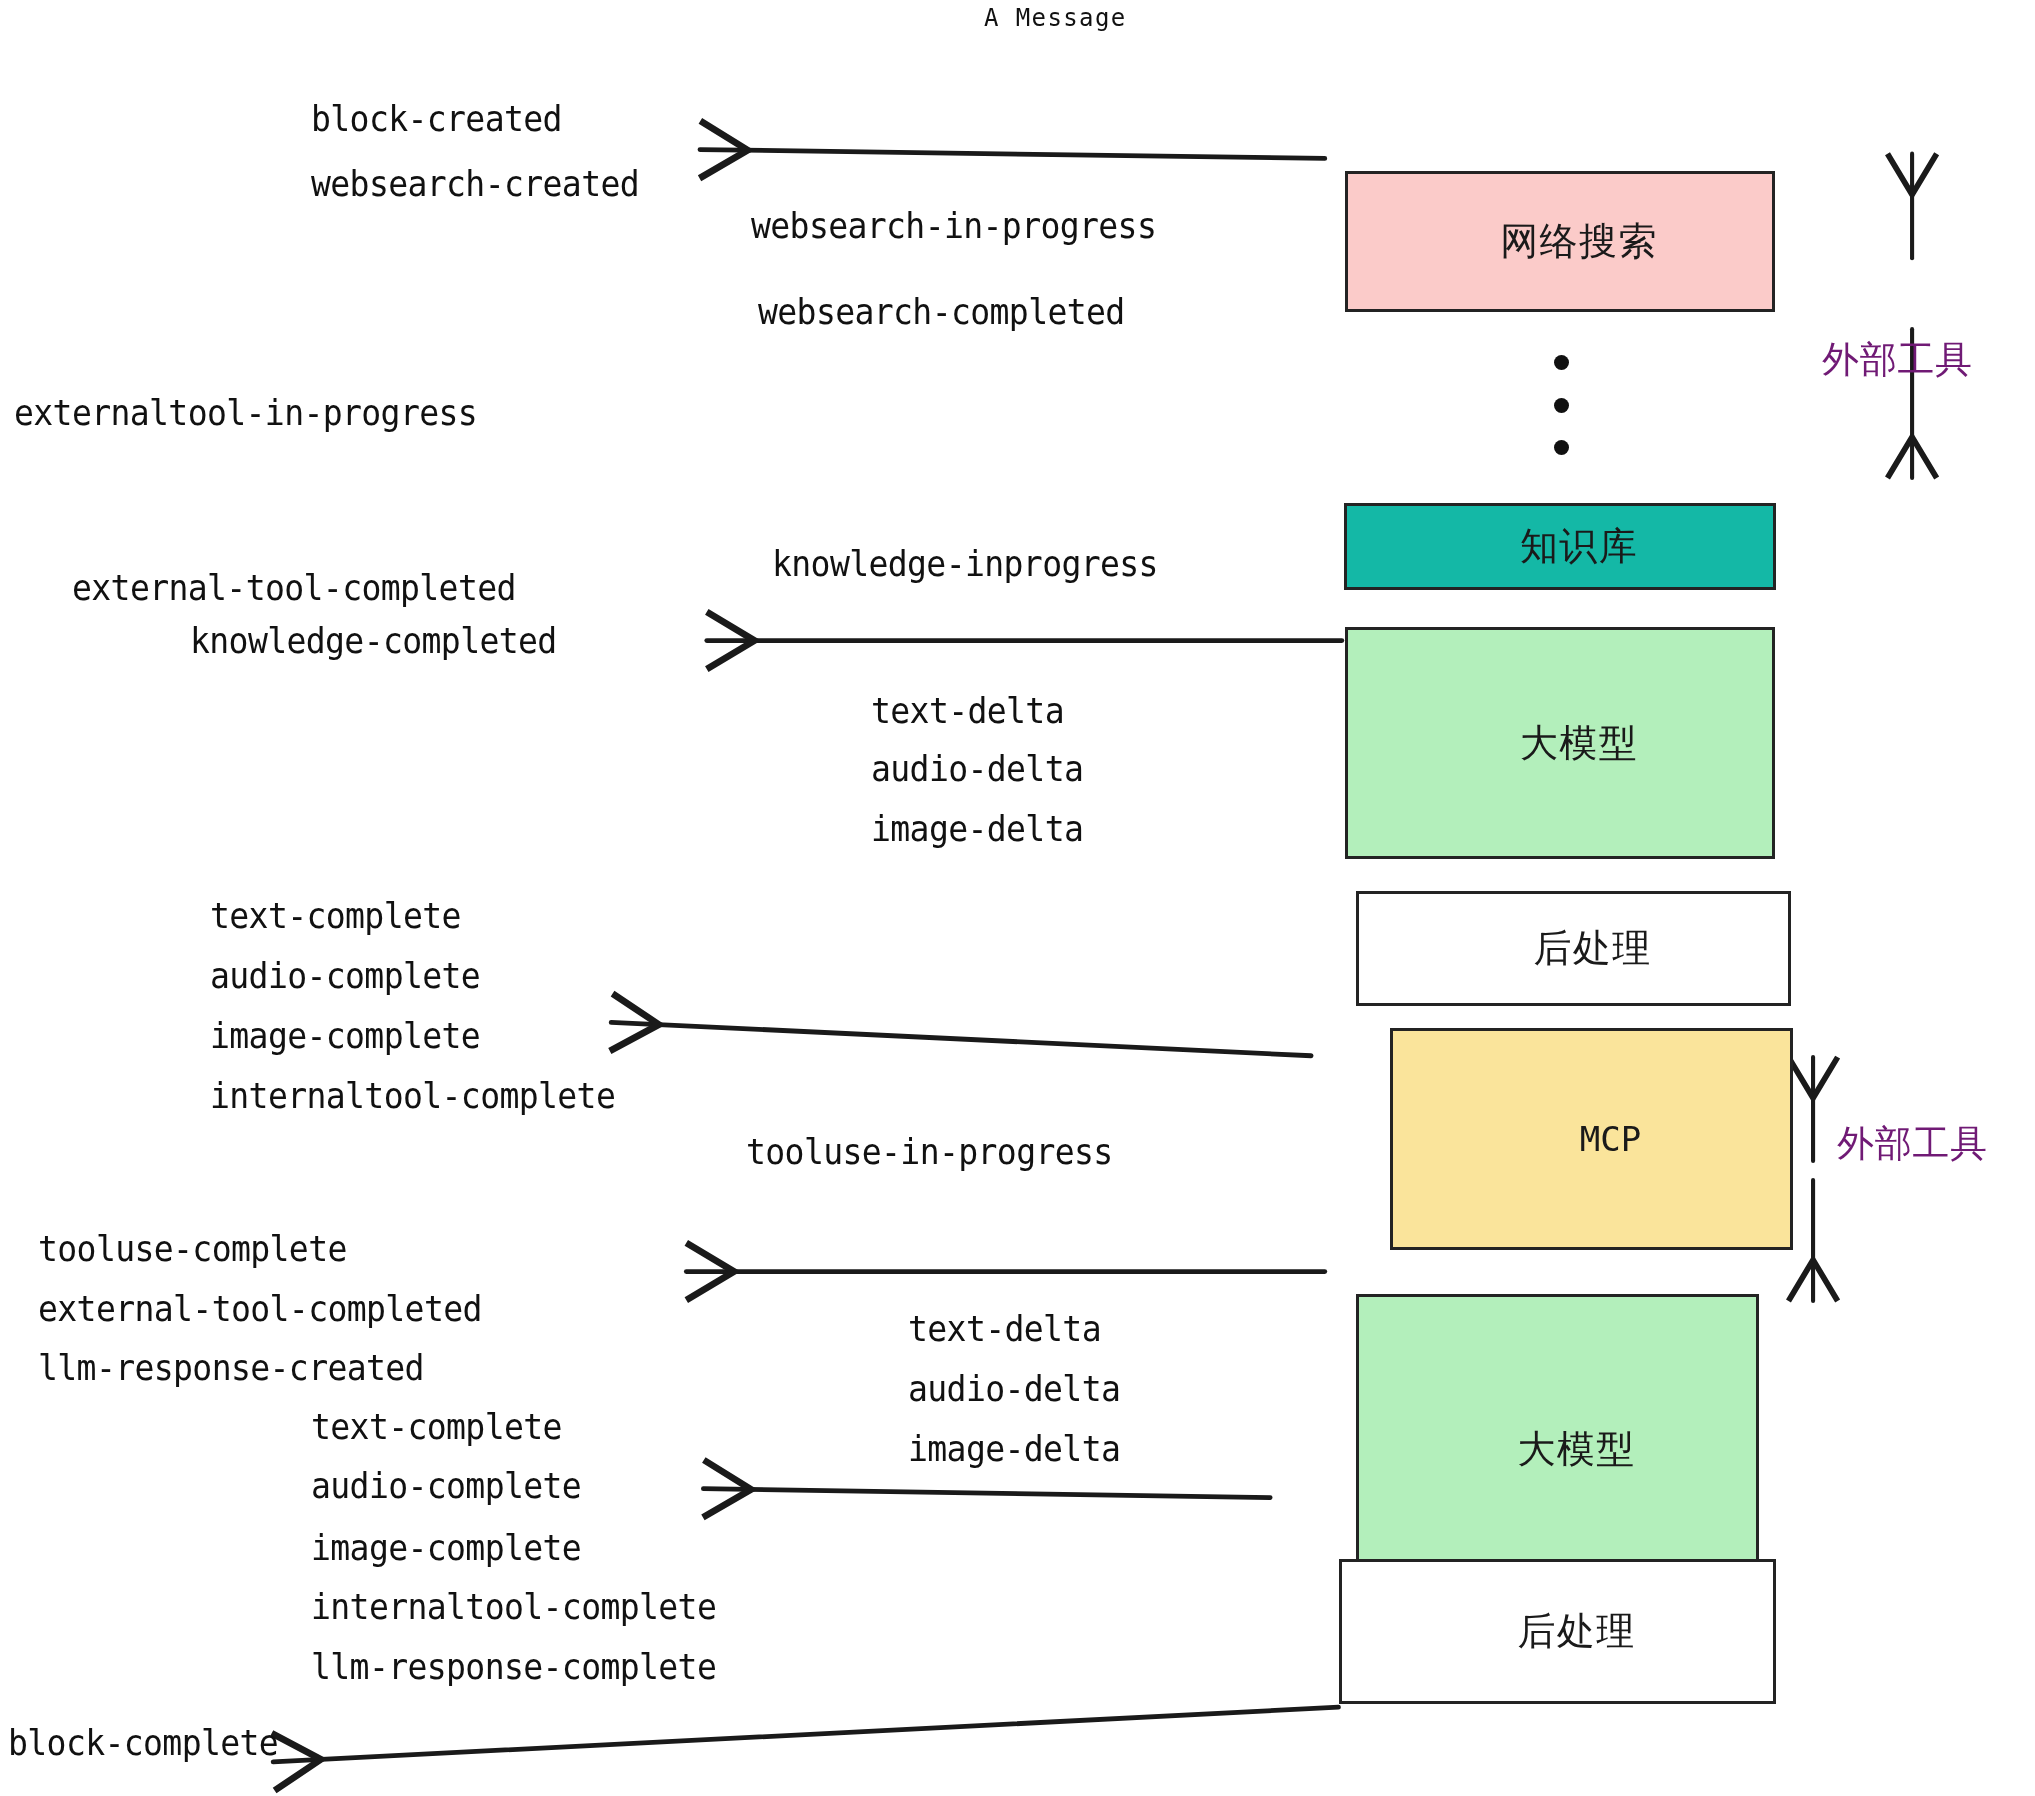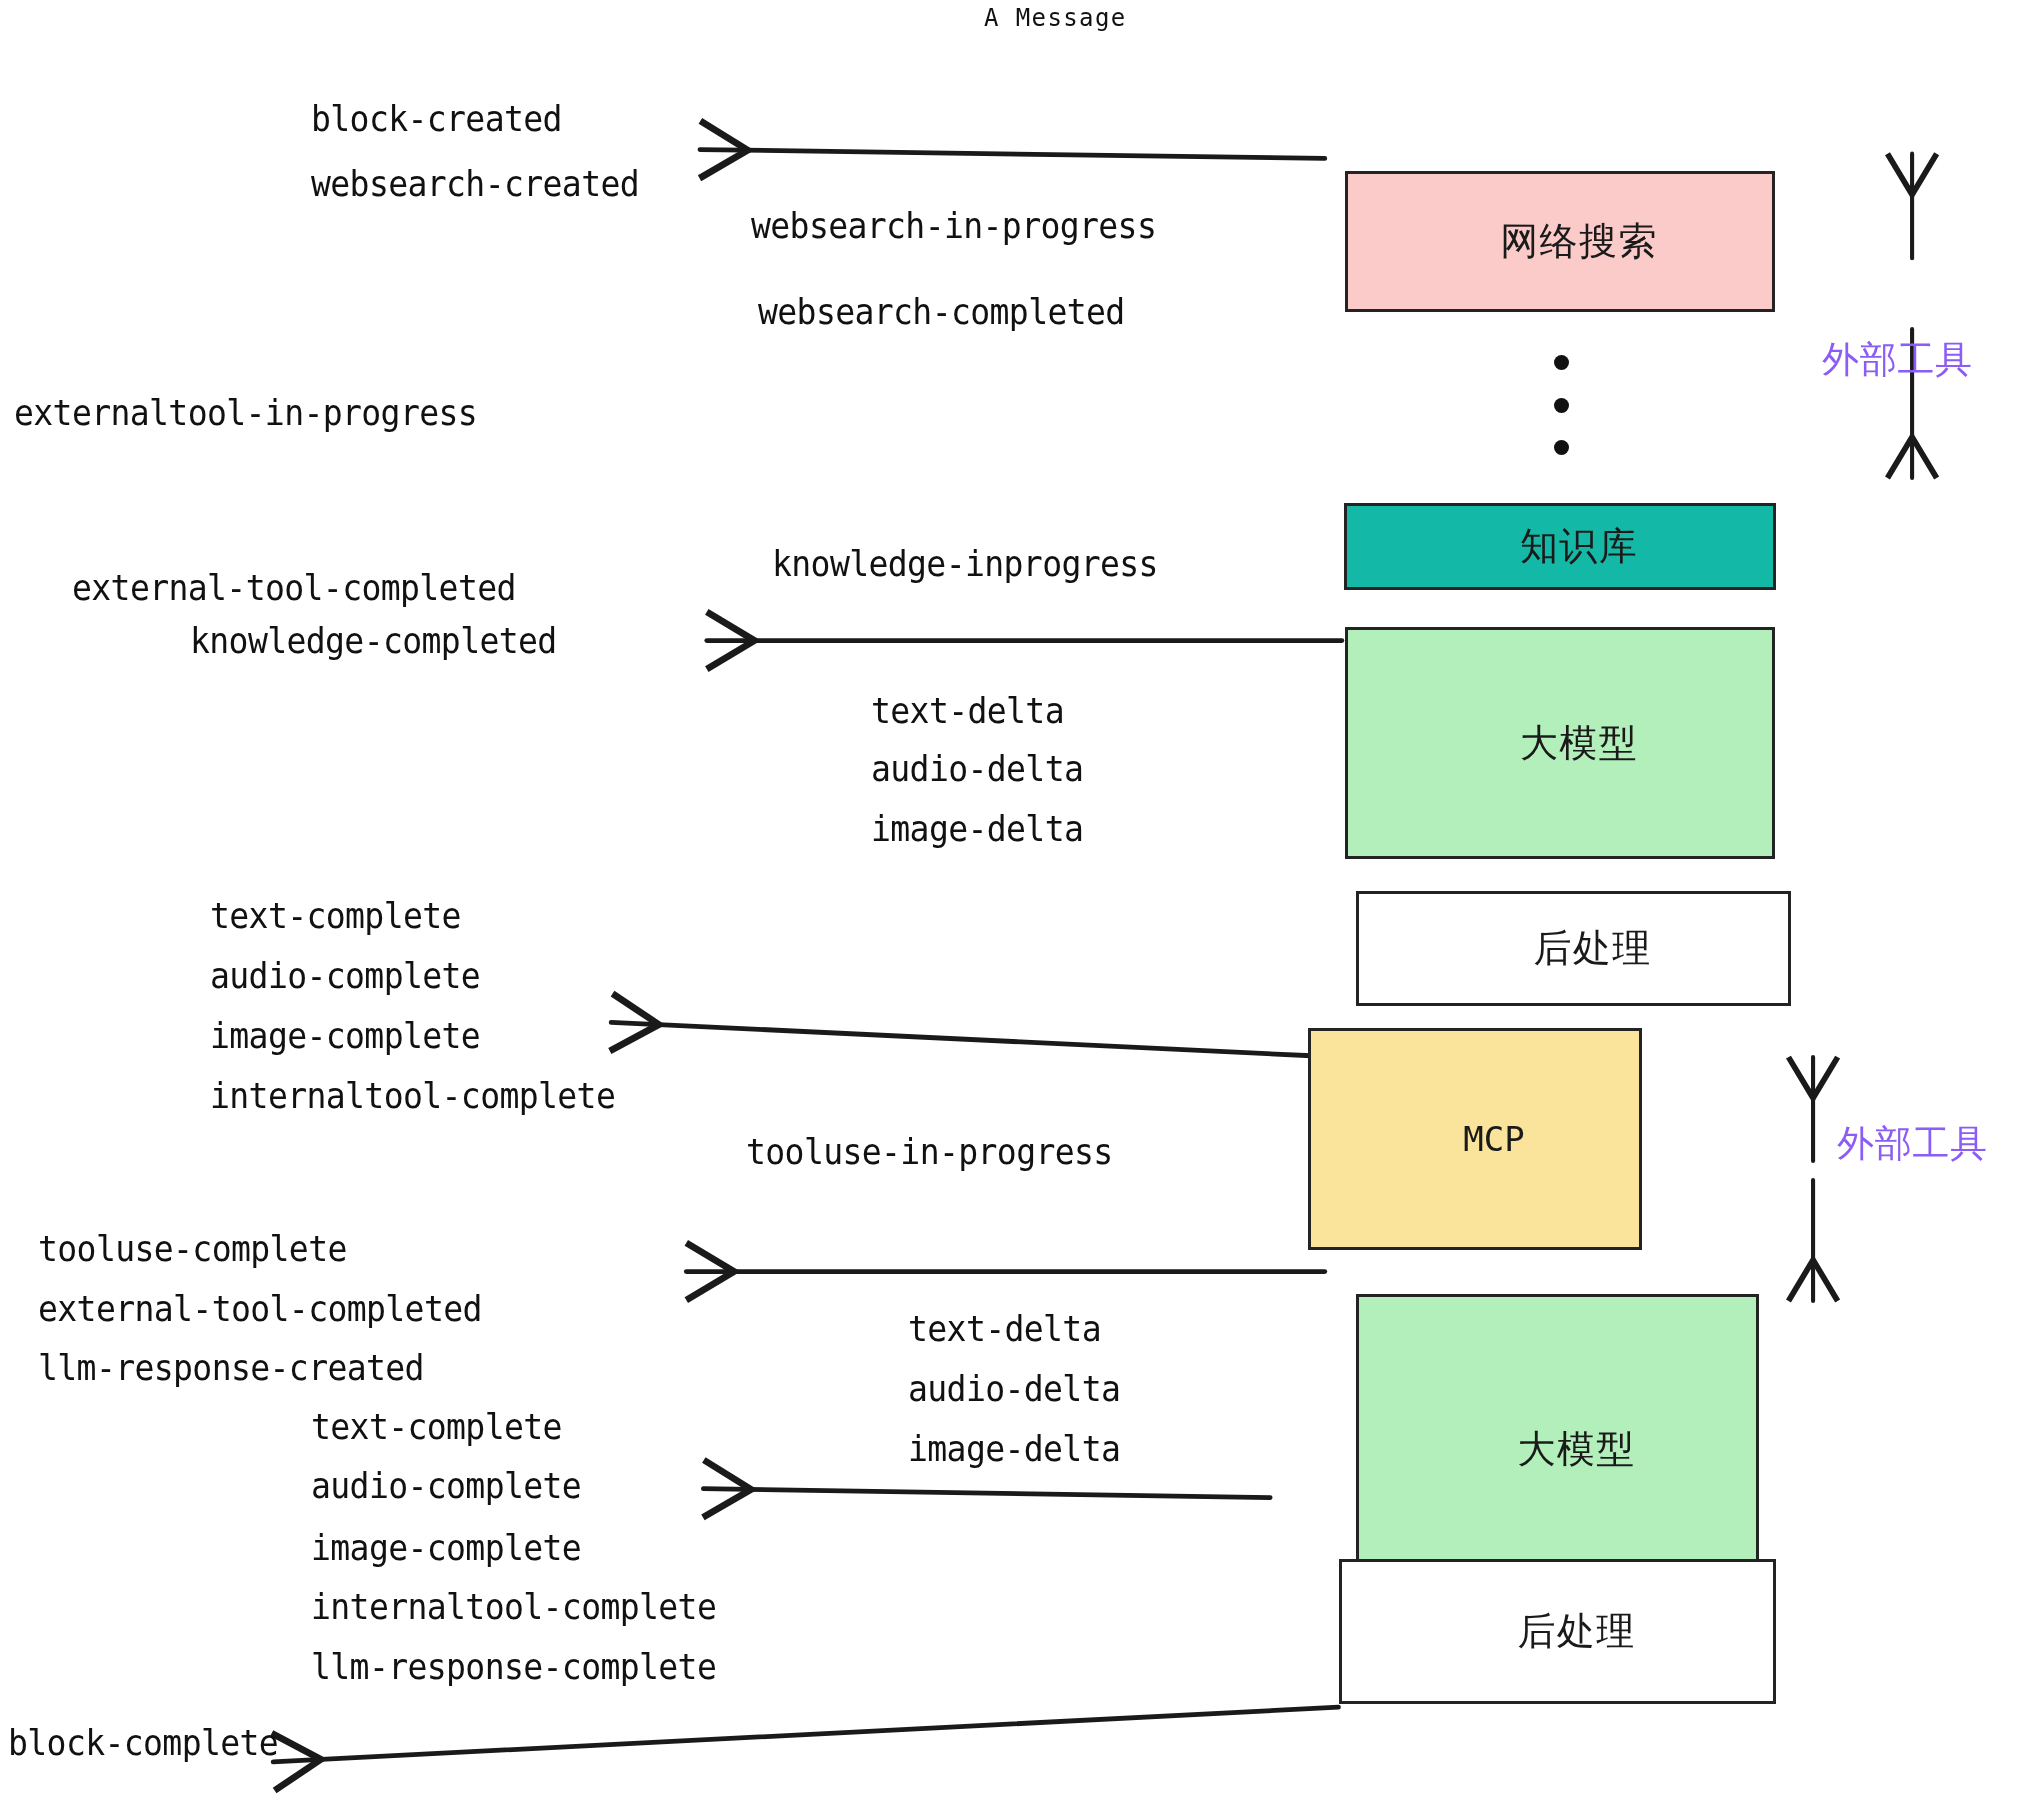--- a/index.html
+++ b/index.html
@@ -40,21 +40,21 @@
     color:#1a1a1a;
     font-size:38px;
     letter-spacing:1.4px;
     padding-left:38px;
   }
   .box.mcp{font-family:"DejaVu Sans Mono","Liberation Mono",monospace;font-size:34px;letter-spacing:0;}
   .side-label{
     position:absolute;
     white-space:nowrap;
     font-family:Liberation Mono, monospace;
-    color:#8b5cf6;
+    color:#701a75;
     font-size:37px;
     letter-spacing:0.7px;
   }
   .dots{position:absolute;}
   .dot{
     position:absolute;
     width:15px;height:15px;border-radius:50%;
     background:#111;
   }
   svg.lines{position:absolute;left:0;top:0;width:2035px;height:1796px;pointer-events:none;}
@@ -89,21 +89,21 @@
         <line x1="2655" y1="1700" x2="2655" y2="1548"></line>
         <line x1="2655" y1="1728" x2="2655" y2="1905"></line>
       </g>
   </svg>
 
   <div id="box-layer">
       <div class="box" style="left: 1345px; top: 171px; width: 430px; height: 141px; background: rgb(251, 203, 201);">网络搜索</div>
       <div class="box" style="left: 1344px; top: 503px; width: 432px; height: 87px; background: #14b8a6;">知识库</div>
       <div class="box" style="left: 1345px; top: 627px; width: 430px; height: 232px; background: rgb(179, 239, 187);">大模型</div>
       <div class="box" style="left: 1356px; top: 891px; width: 435px; height: 115px; background: rgb(255, 255, 255);">后处理</div>
-      <div class="box mcp" style="left: 1308px; top: 1028px; width: 334px; height: 222px; background: rgb(250, 228, 155);">MCP</div>
+      <div class="box mcp" style="left: 1390px; top: 1028px; width: 403px; height: 222px; background: rgb(250, 228, 155);">MCP</div>
       <div class="box" style="left: 1356px; top: 1294px; width: 403px; height: 311px; background: rgb(179, 239, 187);">大模型</div>
       <div class="box" style="left: 1339px; top: 1559px; width: 437px; height: 145px; background: rgb(255, 255, 255);">后处理</div>
     </div>
   <div id="event-layer">
       <div class="ev" style="left: 311px; top: 101px;">block-created</div>
       <div class="ev" style="left: 311px; top: 166px;">websearch-created</div>
       <div class="ev" style="left: 751px; top: 208px;">websearch-in-progress</div>
       <div class="ev" style="left: 758px; top: 294px;">websearch-completed</div>
       <div class="ev" style="left: 13.7px; top: 395px;">externaltool-in-progress</div>
       <div class="ev" style="left: 772px; top: 546px;">knowledge-inprogress</div>

